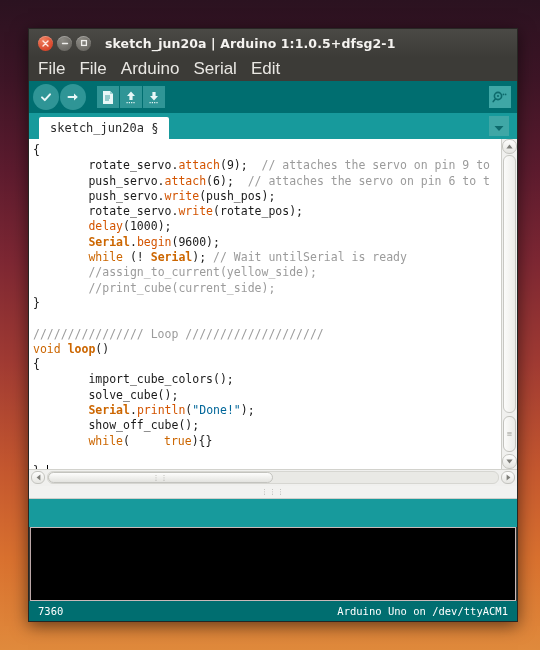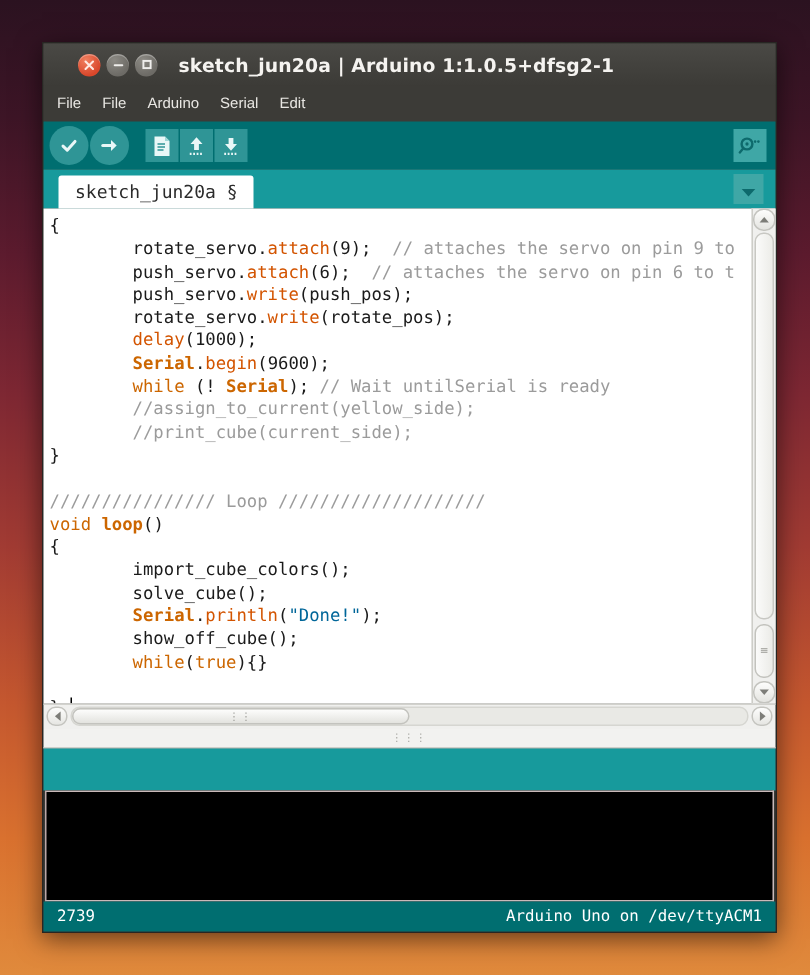--- a/index.html
+++ b/index.html
@@ -36,21 +36,21 @@
     box-sizing: border-box;
     background: #3c3b37;
   }
 
   
   .titlebar {
     height: 28px;
     background: linear-gradient(180deg, #4a4945 0%, #3c3b37 100%);
     display: flex;
     align-items: center;
-    padding-left: 23px;
+    padding-left: 9px;
     flex: 0 0 auto;
     position: relative;
   }
   .wbtns { display: flex; gap: 4px; align-items: center; }
   .wbtn {
     width: 15px; height: 15px;
     border-radius: 50%;
     display: flex; align-items: center; justify-content: center;
     font-size: 9px;
     line-height: 1;
@@ -76,21 +76,21 @@
     height: 24px;
     background: #3c3b37;
     display: flex;
     align-items: center;
     padding-left: 9px;
     gap: 14px;
     flex: 0 0 auto;
   }
   .menuitem {
     color: #e9e7e3;
-    font-size: 10px;
+    font-size: 17px;
     font-family: "Liberation Sans", sans-serif;
     white-space: nowrap;
     cursor: default;
   }
 
   
   .toolbar {
     height: 32px;
     background: #006e70;
     display: flex;
@@ -171,21 +171,21 @@
     white-space: pre;
     color: #1a1a1a;
     position: relative;
   }
   .code .ln { height: 15.3px; }
   .kw  { color: #cc6600; }
   .kwb { color: #cc6600; font-weight: bold; }
   .fn  { color: #d35400; }
   .cm  { color: #9b9b9b; }
   .st  { color: #006699; }
-  .lit { color: #cc6600; }
+  .lit { color: #cc6600; margin-left: 34px; }
   .caret {
     display: inline-block;
     width: 1px;
     height: 12px;
     background: #000;
     vertical-align: -2px;
     margin-left: 0px;
   }
 
   
@@ -450,17 +450,17 @@
 
   <div class="divider">
     <span class="grip-d">⋮⋮⋮</span>
   </div>
 
   <div class="tealgap"></div>
 
   <div class="console"></div>
 
   <div class="statusbar">
-    <span>2739</span>
+    <span>7360</span>
     <span>Arduino Uno on /dev/ttyACM1</span>
   </div>
 
 </div>
 
 </body></html>

